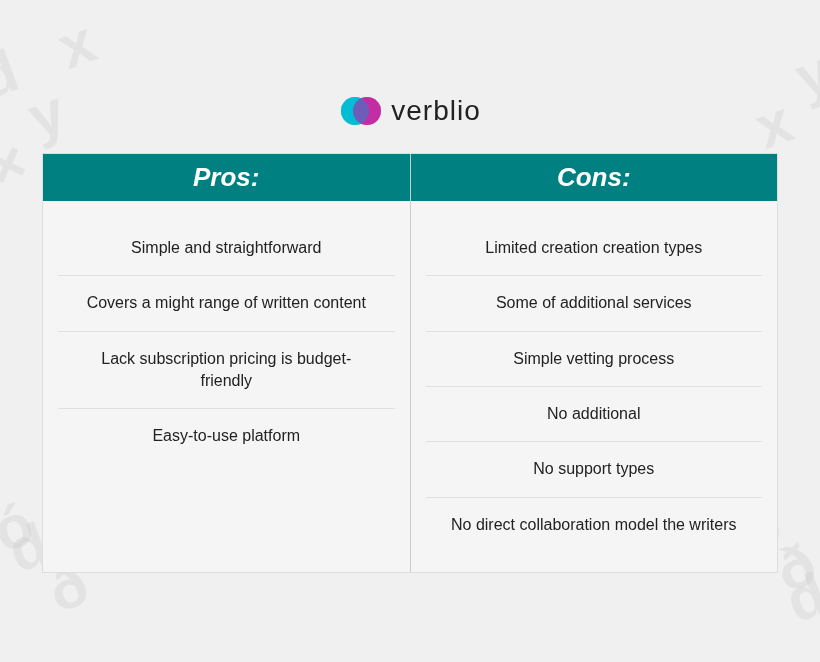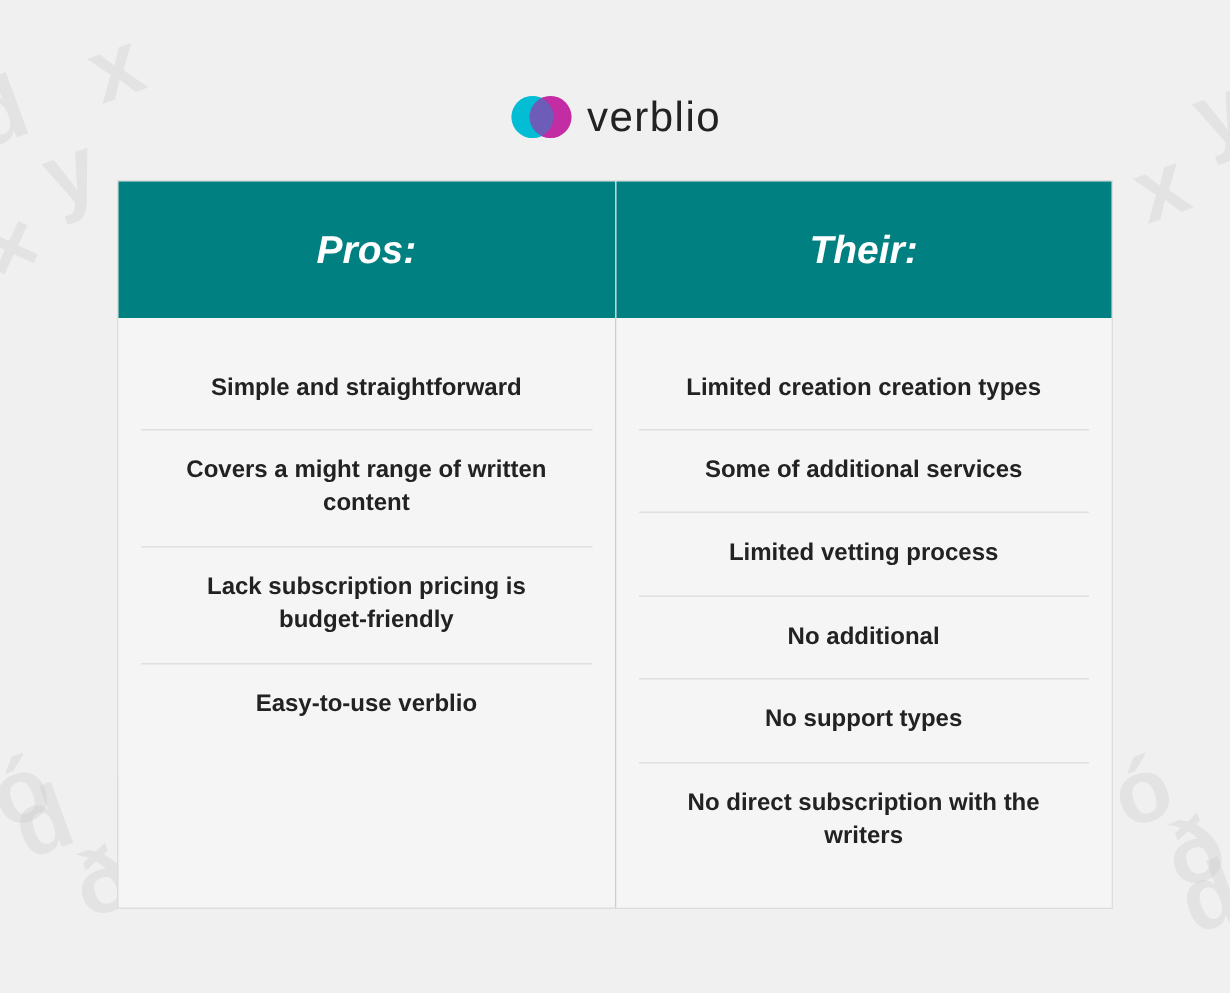--- a/index.html
+++ b/index.html
@@ -39,21 +39,21 @@
     .deco-5 { bottom: 80px; left: 10px; font-size: 70px; }
     .deco-6 { bottom: 40px; left: 50px; font-size: 50px; }
     .deco-7 { bottom: 100px; left: -5px; font-size: 45px; }
     .deco-8 { top: 40px; right: -10px; font-size: 75px; }
     .deco-9 { top: 90px; right: 30px; font-size: 45px; }
     .deco-10 { bottom: 60px; right: 5px; font-size: 65px; }
     .deco-11 { bottom: 100px; right: 40px; font-size: 50px; }
     .deco-12 { bottom: 30px; right: -5px; font-size: 55px; }
 
     .container {
-      width: 664px;
+      width: 736px;
       background: transparent;
       display: flex;
       flex-direction: column;
       align-items: center;
       position: relative;
       z-index: 1;
     }
 
     
     .logo-area {
@@ -90,21 +90,21 @@
       display: flex;
       flex-direction: column;
     }
 
     .col-left {
       border-right: 1px solid #ccc;
     }
 
     .col-header {
       background: #008080;
-      padding: 30px 20px;
+      padding: 8px 20px;
       text-align: center;
     }
 
     .col-header-text {
       color: white;
       font-size: 26px;
       font-weight: 700;
       font-style: italic;
     }
 
@@ -114,21 +114,21 @@
       display: flex;
       flex-direction: column;
       align-items: center;
       gap: 0;
     }
 
     .col-item {
       text-align: center;
       padding: 16px 20px;
       font-size: 16px;
-      font-weight: 700;
+      font-weight: 400;
       color: #222;
       line-height: 1.4;
       width: 100%;
       border-bottom: 1px solid #e0e0e0;
     }
 
     .col-item:last-child {
       border-bottom: none;
     }
   </style>
@@ -170,32 +170,32 @@
   <div class="table-wrapper">
 
     <div class="col col-left">
       <div class="col-header">
         <span class="col-header-text">Pros:</span>
       </div>
       <div class="col-body">
         <div class="col-item">Simple and straightforward</div>
         <div class="col-item">Covers a might range of written content</div>
         <div class="col-item">Lack subscription pricing is budget-friendly</div>
-        <div class="col-item">Easy-to-use verblio</div>
+        <div class="col-item">Easy-to-use platform</div>
       </div>
     </div>
 
     <div class="col">
       <div class="col-header">
-        <span class="col-header-text">Their:</span>
+        <span class="col-header-text">Cons:</span>
       </div>
       <div class="col-body">
         <div class="col-item">Limited creation creation types</div>
         <div class="col-item">Some of additional services</div>
-        <div class="col-item">Limited vetting process</div>
+        <div class="col-item">Simple vetting process</div>
         <div class="col-item">No additional</div>
         <div class="col-item">No support types</div>
-        <div class="col-item">No direct subscription with the writers</div>
+        <div class="col-item">No direct collaboration model the writers</div>
       </div>
     </div>
 
   </div>
 </div>
 
 </body></html>

